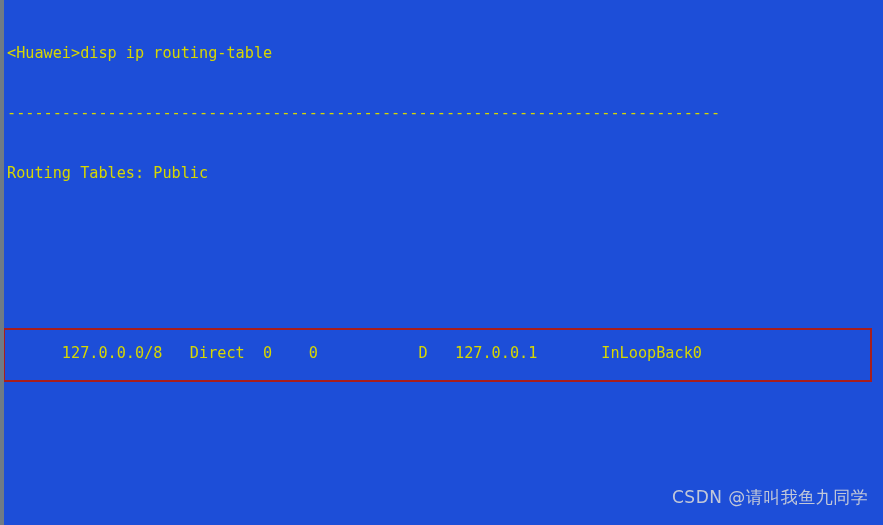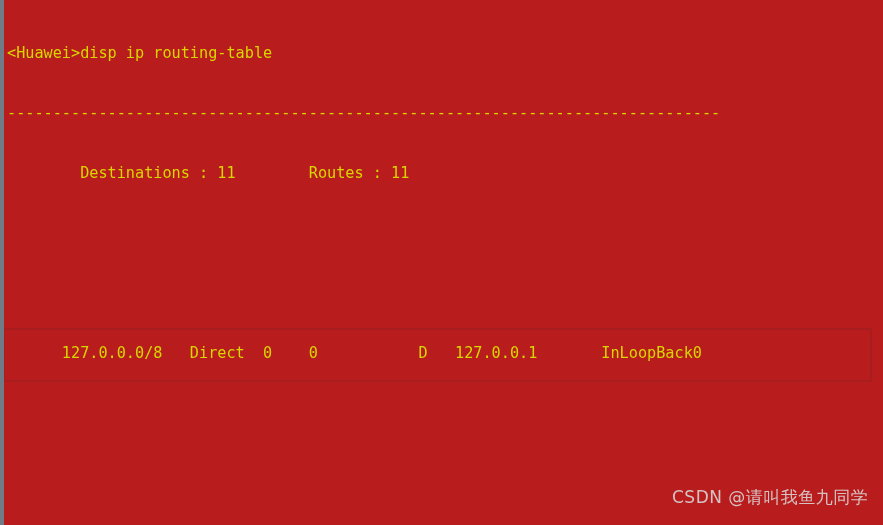--- a/index.html
+++ b/index.html
@@ -67,28 +67,28 @@
     font-size: 17px;
     line-height: 20px;
     white-space: pre;
     z-index: 6;
     letter-spacing: 0.5px;
   }
 </style>
 </head>
 <body>
 
-<div id="screen" style="background: #b91c1c;">
+<div id="screen" style="background: #1d4ed8;">
 
   <div id="left-edge"></div>
 
   <div id="terminal" style="color: rgb(215, 215, 0);">
     <div class="tline">&lt;Huawei&gt;disp ip routing-table</div>
     <div class="tline">------------------------------------------------------------------------------</div>
-    <div class="tline">        Destinations : 11        Routes : 11</div>
+    <div class="tline">Routing Tables: Public</div>
     <div class="tline"></div>
     <div class="tline"></div>
     <div class="tline">      127.0.0.0/8   Direct  0    0           D   127.0.0.1       InLoopBack0</div>
     
     
     
     
     
     
     

